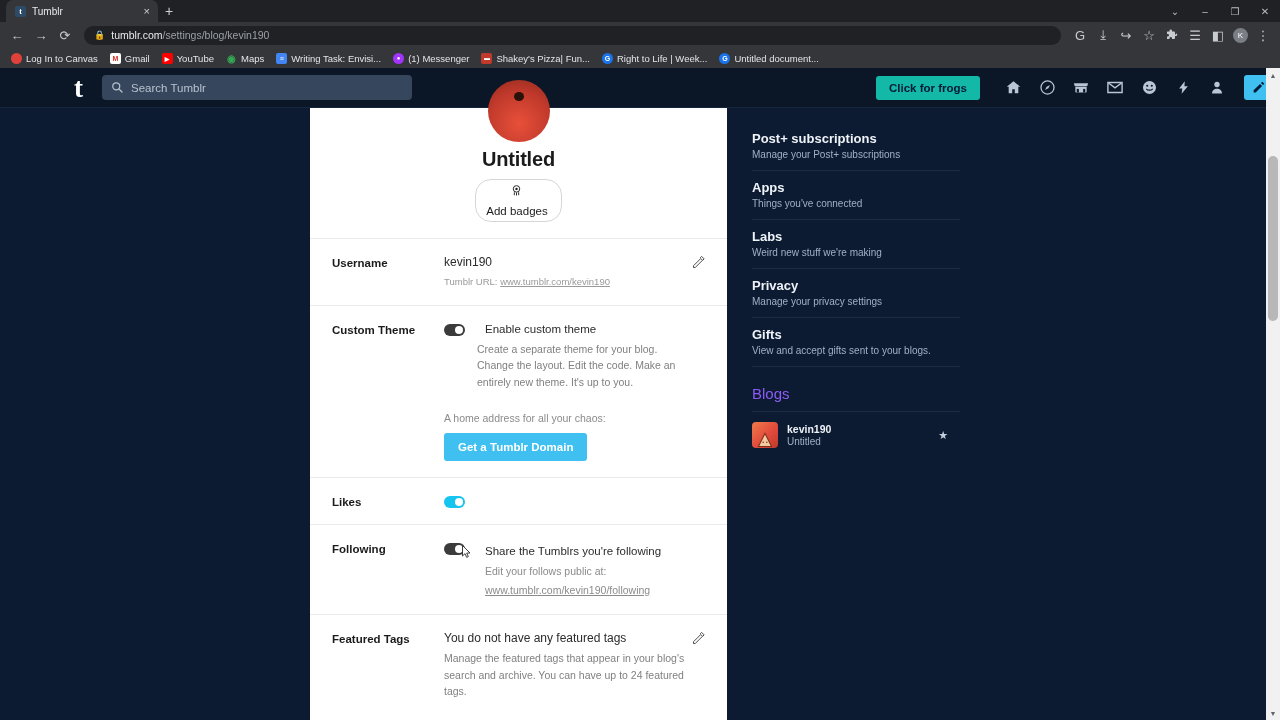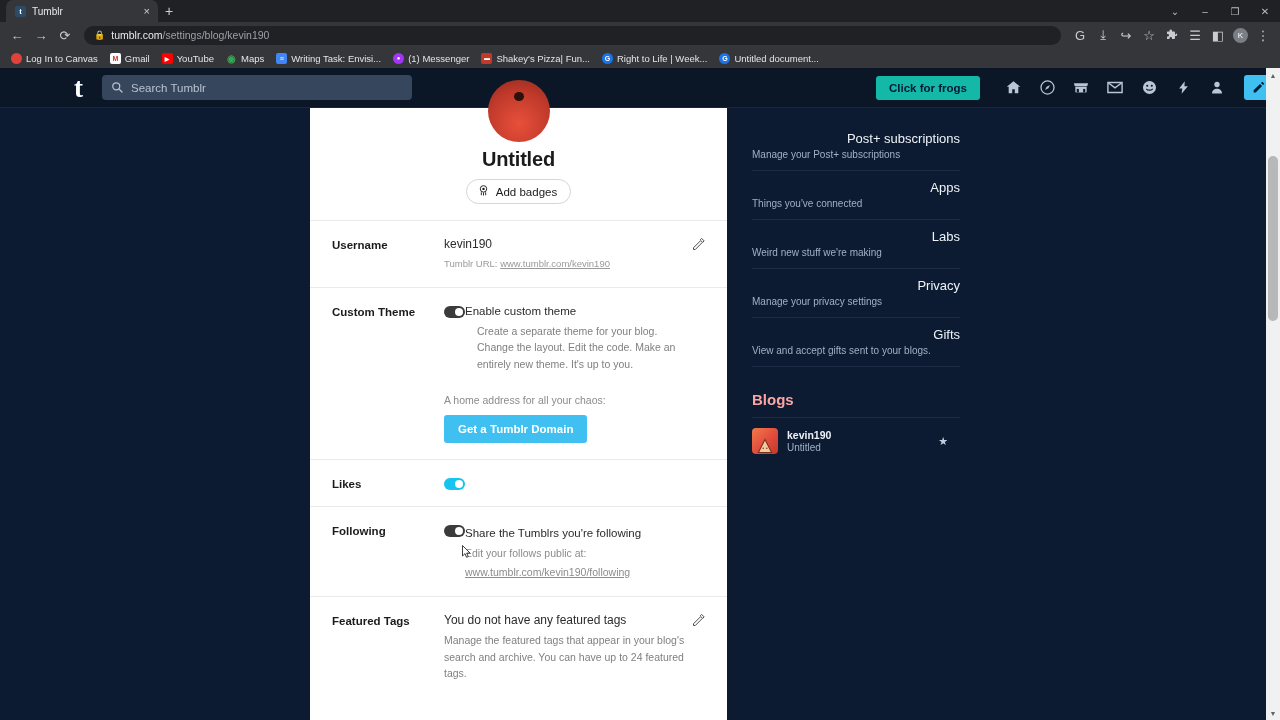--- a/index.html
+++ b/index.html
@@ -154,21 +154,21 @@
     content: ""; position: absolute; left: 26px; top: 12px;
     width: 10px; height: 9px; border-radius: 50%; background: #2a1208;
   }
   .hero-title {
     font-size: 20px; font-weight: bold; color: #1b1b1b; letter-spacing: -0.2px;
   }
   .badge-btn {
     display: inline-flex; align-items: center; gap: 6px;
     border: 1px solid #d4d6d9; border-radius: 16px;
     padding: 4px 13px 4px 10px; margin-top: 8px;
-    font-size: 11.5px; color: #1b1b1b; background: #fff;
+    font-size: 11.5px; color: #1b1b1b; background: #fff; flex-direction: column;
   }
 
   .row {
     display: flex; padding: 16px 20px 16px 22px;
     border-top: 1px solid #eaeaea;
   }
   .row-label {
     width: 112px; flex: 0 0 112px;
     font-size: 11.5px; font-weight: bold; color: #1b1b1b;
     padding-top: 2px;
@@ -181,21 +181,21 @@
   .row-sub a { color: #9a9a9a; text-decoration: underline; }
   .edit-ic {
     position: absolute; right: 0; top: 0;
     width: 16px; height: 16px; color: #4a4a4a;
   }
   .desc {
     font-size: 10.5px; color: #808080; line-height: 1.55;
     margin-top: 5px; max-width: 235px;
   }
 
-  .toggle-line { display: flex; align-items: flex-start; gap: 0; }
+  .toggle-line { display: flex; align-items: flex-start; gap: 20px; }
   .toggle {
     width: 21px; height: 12px; border-radius: 7px;
     flex: 0 0 auto; margin-top: 2px; position: relative;
   }
   .toggle.off { background: #3b3b3b; }
   .toggle.on  { background: #16c4f0; }
   .toggle .knob {
     position: absolute; top: 2px; width: 8px; height: 8px;
     border-radius: 50%; background: #fff;
   }
@@ -208,26 +208,26 @@
   .domain-btn {
     display: inline-block; background: #3fc0f0; color: #fff;
     font-size: 11.5px; font-weight: bold;
     padding: 8px 14px; border-radius: 3px; margin-top: 9px;
   }
 
   
   .side { position: absolute; left: 752px; top: 14px; width: 208px; }
   .side-item { padding: 9px 0 10px; border-bottom: 1px solid #1b2c47; }
   .side-item:last-of-type { border-bottom: none; }
-  .side-title { font-size: 13px; font-weight: normal; color: #eef3f8; text-align: right; }
+  .side-title { font-size: 13px; font-weight: bold; color: #eef3f8; }
   .side-sub { font-size: 10px; color: #9fb0c4; margin-top: 3px; }
 
   .blogs-h {
-    font-size: 15px; font-weight: bold; color: #fca5a5;
-    margin-top: 24px; margin-bottom: 9px;
+    font-size: 15px; font-weight: normal; color: #8b5cf6;
+    margin-top: 18px; margin-bottom: 9px;
   }
   .blog-row {
     display: flex; align-items: center; gap: 9px;
     border-top: 1px solid #1b2c47; padding: 10px 0 0;
     position: relative;
   }
   .blog-av {
     width: 26px; height: 26px; border-radius: 4px; flex: 0 0 auto;
     background: linear-gradient(135deg, #f07b4a 0%, #e14b3c 55%, #c0392b 100%);
     display: flex; align-items: flex-end; justify-content: center;

